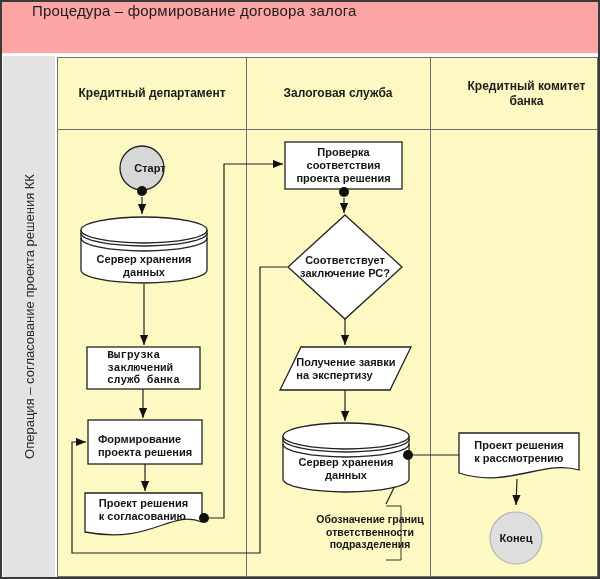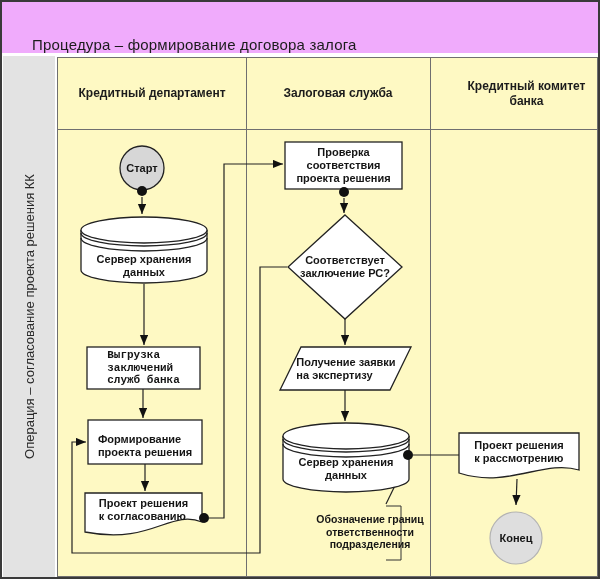--- a/index.html
+++ b/index.html
@@ -5,21 +5,21 @@
   html,body{margin:0;padding:0;background:#fff;}
   #stage{
     position:relative;width:600px;height:579px;
     font-family:"Liberation Sans",sans-serif;
     color:#1c1c1c;background:#fff;
     border:2px solid #3a3a3a;box-sizing:border-box;
     overflow:hidden;
   }
   .titlebar{
     position:absolute;left:0;top:0;width:596px;height:51px;
-    background:#f0abfc;display:flex;align-items:flex-end;
+    background:#fca5a5;display:flex;align-items:flex-start;
     font-size:15px;letter-spacing:.2px;padding-left:30px;box-sizing:border-box;
   }
   .sidebar{
     position:absolute;left:1px;top:54px;width:52px;height:521px;
     background:#e3e3e3;display:flex;align-items:center;justify-content:center;
   }
   .sidebar span{
     transform:rotate(-90deg);white-space:nowrap;font-size:13px;color:#2a2a2a;
   }
   .lanes{
@@ -115,21 +115,21 @@
     </g>
 
     <g fill="#111" stroke="none">
       <circle cx="140" cy="189" r="5"></circle>
       <circle cx="202" cy="516" r="5"></circle>
       <circle cx="342" cy="190" r="5"></circle>
       <circle cx="406" cy="453" r="5"></circle>
     </g>
   </svg>
 
-  <div class="lbl center" style="left:118px;top:152px;width:44px;height:28px;">Старт</div>
+  <div class="lbl center" style="left:126px;top:152px;width:44px;height:28px;">Старт</div>
   <div class="lbl center" style="left:80px;top:248px;width:124px;height:32px;">Сервер хранения
 данных</div>
   <div class="lbl left" style="left:85px;top:345px;width:113px;height:42px;font-family:Liberation Mono, monospace;">Выгрузка
 заключений
 служб банка</div>
   <div class="lbl left" style="left:86px;top:418px;width:114px;height:52px;">Формирование
 проекта решения</div>
   <div class="lbl left" style="left:83px;top:491px;width:117px;height:34px;">Проект решения
 к согласованию</div>
   <div class="lbl center" style="left:283px;top:140px;width:117px;height:47px;">Проверка

